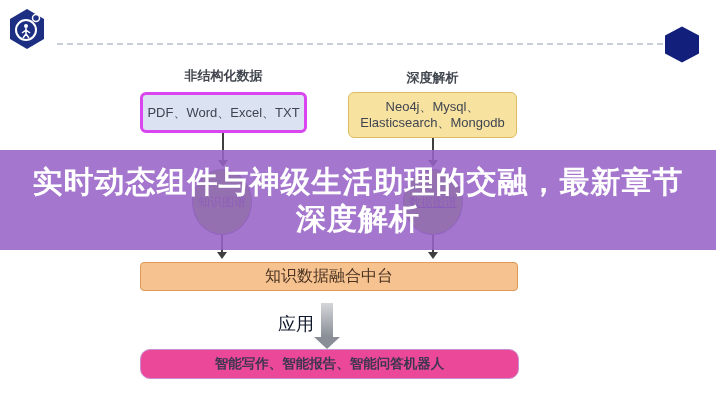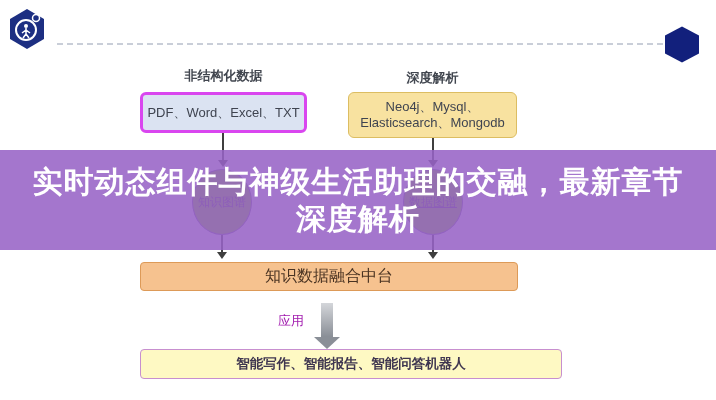--- a/index.html
+++ b/index.html
@@ -24,24 +24,24 @@
   .box-unstructured{left:140px;top:92px;width:167px;height:41px;background:#dbe3f2;
     border:3px solid #d946ef;border-radius:6px;}
   .box-structured{left:348px;top:92px;width:169px;height:46px;background:#f8e2a0;
     border:1px solid #dcbd62;border-radius:6px;line-height:16px;padding:0 10px;}
   .circle{border-radius:50%;background:#84cc16;border:1.5px solid #6b5a91;
     font-size:12px;color:#453a5c;width:60px;height:66px;}
   .circle-left{left:192px;top:169px;}
   .circle-right{left:403px;top:169px;text-decoration:underline;}
   .box-fusion{left:140px;top:262px;width:378px;height:29px;background:#f6c28f;
     border:1px solid #dd9a58;border-radius:4px;font-weight:500;color:#4a3322;font-size:16px;}
-  .box-apps{left:140px;top:349px;width:422px;height:30px;background:#fef9c3;
-    border:1px solid #c78fcf;border-radius:4px;font-weight:600;color:#3f3650;font-size:13.5px;}
+  .box-apps{left:140px;top:349px;width:379px;height:30px;background:#ec4899;
+    border:1px solid #c78fcf;border-radius:10px;font-weight:600;color:#3f3650;font-size:13.5px;}
 
-  .apply-label{position:absolute;left:278px;top:312px;font-size:13px;color:#a21caf;}
+  .apply-label{position:absolute;left:278px;top:312px;font-size:18px;color:#0f172a;}
 
   
   .conn{position:absolute;width:2px;background:#3f3f3f;}
   .ah{position:absolute;width:0;height:0;border-left:5px solid transparent;
     border-right:5px solid transparent;border-top:7px solid #3f3f3f;}
 
   
   .fat-shaft{position:absolute;left:321px;top:303px;width:12px;height:34px;
     background:linear-gradient(#d4d6da,#898e96);}
   .fat-head{position:absolute;left:314px;top:337px;width:0;height:0;

